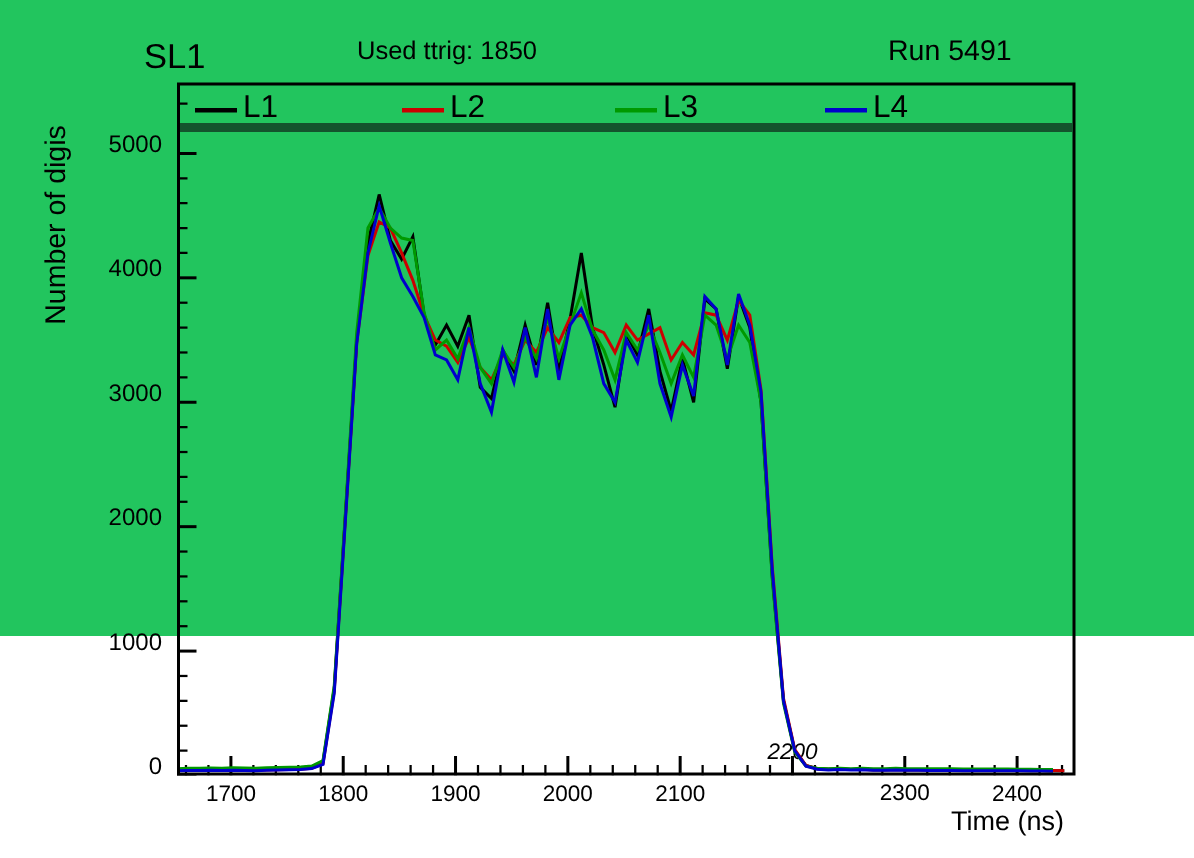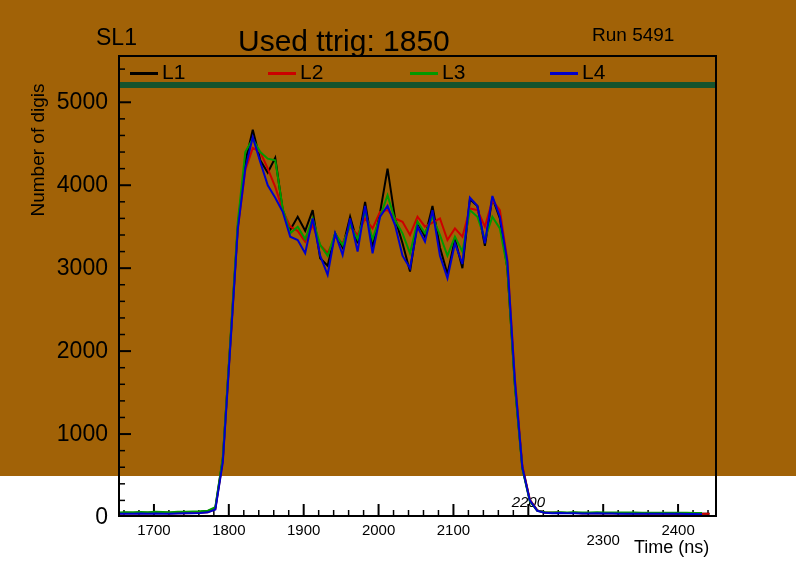--- a/index.html
+++ b/index.html
@@ -1,25 +1,25 @@
 <!DOCTYPE html>
 <html><head>
 <meta charset="utf-8">
 <style>
   html,body{margin:0;padding:0;background:#ffffff;}
   body{width:796px;height:572px;overflow:hidden;font-family:"Liberation Sans",sans-serif;}
-  #root{position:relative;width:796px;height:476px;background:#a16207;}
+  #root{position:relative;width:796px;height:424px;background:#22c55e;}
   .txt{position:absolute;color:#000;white-space:nowrap;}
   #title-sl{left:96px;top:24px;font-size:23px;}
-  #title-ttrig{left:238px;top:24px;font-size:30px;}
+  #title-ttrig{left:238px;top:24px;font-size:17px;}
   #title-run{left:592px;top:24px;font-size:19px;}
   #ylabel{position:absolute;left:-47px;top:139px;width:170px;text-align:center;
           transform:rotate(-90deg);transform-origin:center center;font-size:19px;color:#000;}
   #xlabel{left:634px;top:537px;font-size:18px;}
-  .ytick-lab{position:absolute;right:0;font-size:23px;color:#000;text-align:right;width:58px;}
+  .ytick-lab{position:absolute;right:0;font-size:16px;color:#000;text-align:right;width:58px;}
   .xtick-lab{position:absolute;font-size:15px;color:#000;text-align:center;width:70px;}
   #plot{position:absolute;left:118px;top:55px;width:599px;height:462px;}
   #frame{position:absolute;left:0;top:0;width:599px;height:462px;
          border:2px solid #000;box-sizing:border-box;}
   #legend{position:absolute;left:2px;top:2px;width:595px;height:31px;
           border-bottom:6px solid #14532d;box-sizing:border-box;}
   .leg-item{position:absolute;top:3px;height:24px;}
   .leg-line{position:absolute;top:12px;width:28px;height:3px;}
   .leg-lab{position:absolute;left:32px;top:0px;font-size:21px;color:#000;}
   svg{position:absolute;left:0;top:0;}
@@ -44,21 +44,21 @@
       <div class="ytick-lab" style="left: 50px; top: 171.223px;">4000</div>
       <div class="ytick-lab" style="left: 50px; top: 88.2783px;">5000</div>
     </div>
   <div id="xtick-labels">
       <div class="xtick-lab" style="left: 118.94px; top: 521px;">1700</div>
       <div class="xtick-lab" style="left: 193.815px; top: 521px;">1800</div>
       <div class="xtick-lab" style="left: 268.69px; top: 521px;">1900</div>
       <div class="xtick-lab" style="left: 343.565px; top: 521px;">2000</div>
       <div class="xtick-lab" style="left: 418.44px; top: 521px;">2100</div>
       <div class="xtick-lab" style="left: 493.315px; top: 493px; font-style: italic;">2200</div>
-      <div class="xtick-lab" style="left: 568.19px; top: 531px;">2300</div>
+      <div class="xtick-lab" style="left: 568.19px; top: 520px;">2300</div>
       <div class="xtick-lab" style="left: 643.065px; top: 521px;">2400</div>
     </div>
 
   <div id="plot">
     <svg id="svg-plot" width="599" height="462">
         <line x1="0" y1="462" x2="13" y2="462" stroke="#000" stroke-width="2"></line>
         <line x1="0" y1="379.0556552962298" x2="13" y2="379.0556552962298" stroke="#000" stroke-width="2"></line>
         <line x1="0" y1="296.11131059245963" x2="13" y2="296.11131059245963" stroke="#000" stroke-width="2"></line>
         <line x1="0" y1="213.16696588868942" x2="13" y2="213.16696588868942" stroke="#000" stroke-width="2"></line>
         <line x1="0" y1="130.2226211849192" x2="13" y2="130.2226211849192" stroke="#000" stroke-width="2"></line>

